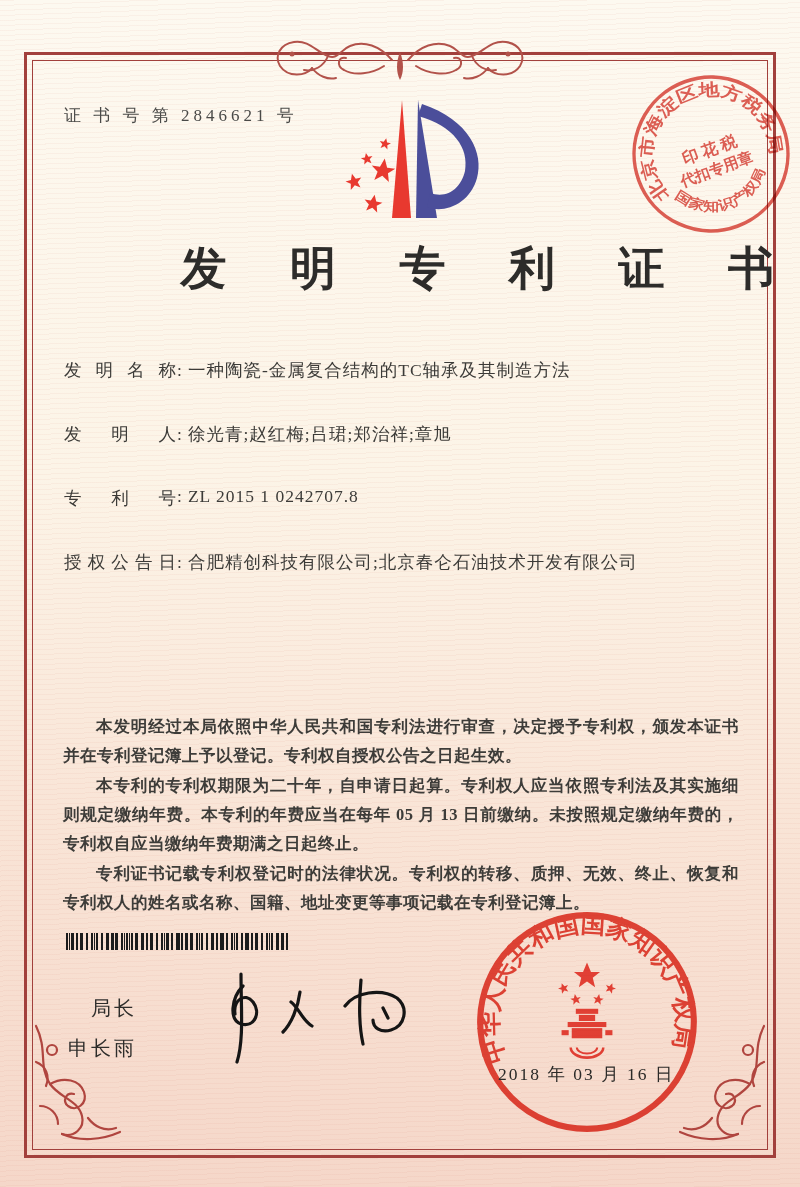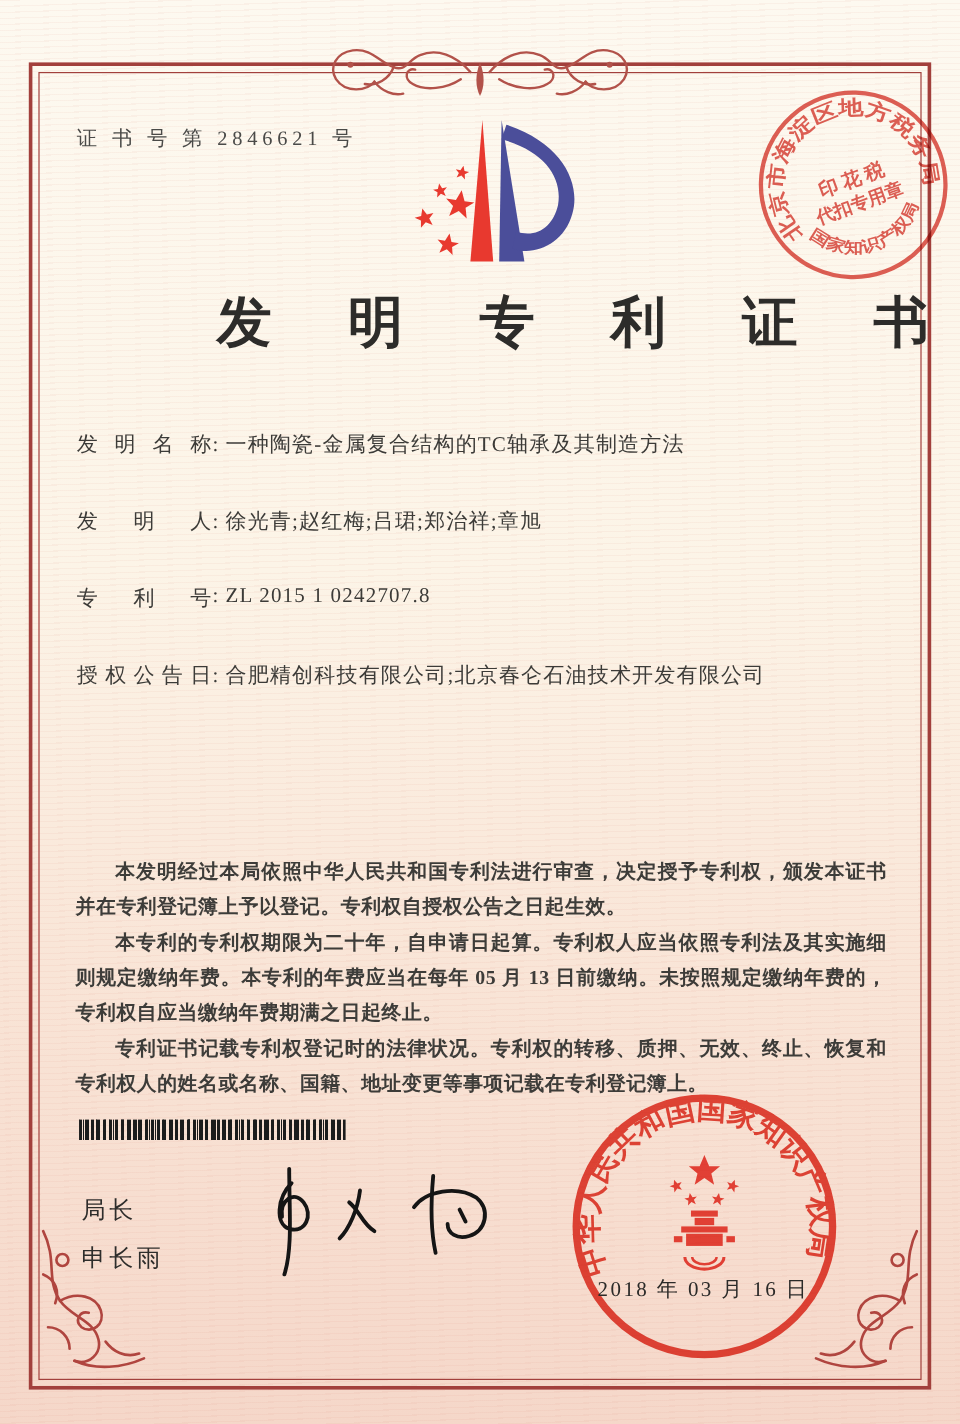--- a/index.html
+++ b/index.html
@@ -27,21 +27,21 @@
   .paras{left:63px;top:712px;width:676px;font-size:16.5px;line-height:1.78;
     color:#3d3c39;text-align:justify;letter-spacing:0.5px;}
   .paras p{margin:0;text-indent:2em;font-weight:bold;}
   .barcode{left:66px;top:933px;width:222px;height:17px;
     background:
       repeating-linear-gradient(90deg,#1c1c1c 0 2px,transparent 2px 5px),
       repeating-linear-gradient(90deg,#1c1c1c 0 1px,transparent 1px 7px),
       repeating-linear-gradient(90deg,transparent 0 3px,#1c1c1c 3px 4px,transparent 4px 11px);
   }
   .director{left:68px;top:995px;font-size:20px;color:#2e2d2b;letter-spacing:3px;}
-  .director div{margin-bottom:13px;}
+  .director div{margin-bottom:13px;text-align:right;}
   .sig-svg{left:195px;top:968px;}
   .main-seal{left:470px;top:905px;width:234px;height:234px;mix-blend-mode:multiply;opacity:0.92;}
   .issue-date{left:498px;top:1062px;font-size:17.5px;color:#2b2a28;letter-spacing:2px;z-index:5;}
   .tax-seal{left:625px;top:68px;width:172px;height:172px;transform:rotate(-20deg);
     mix-blend-mode:multiply;opacity:0.85;}
   .ornament{color:#b0453f;}
   svg text{font-family:"Liberation Serif","DejaVu Serif",serif;}
 </style>
 </head>
 <body>

